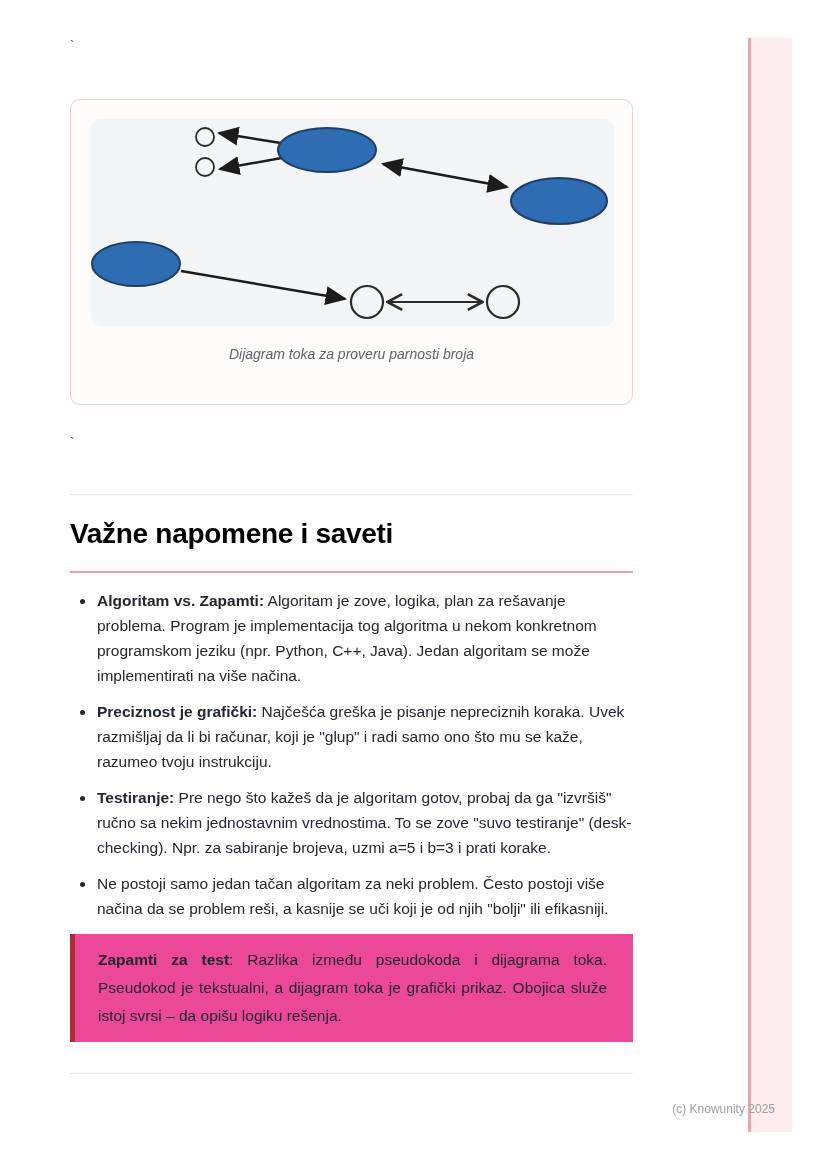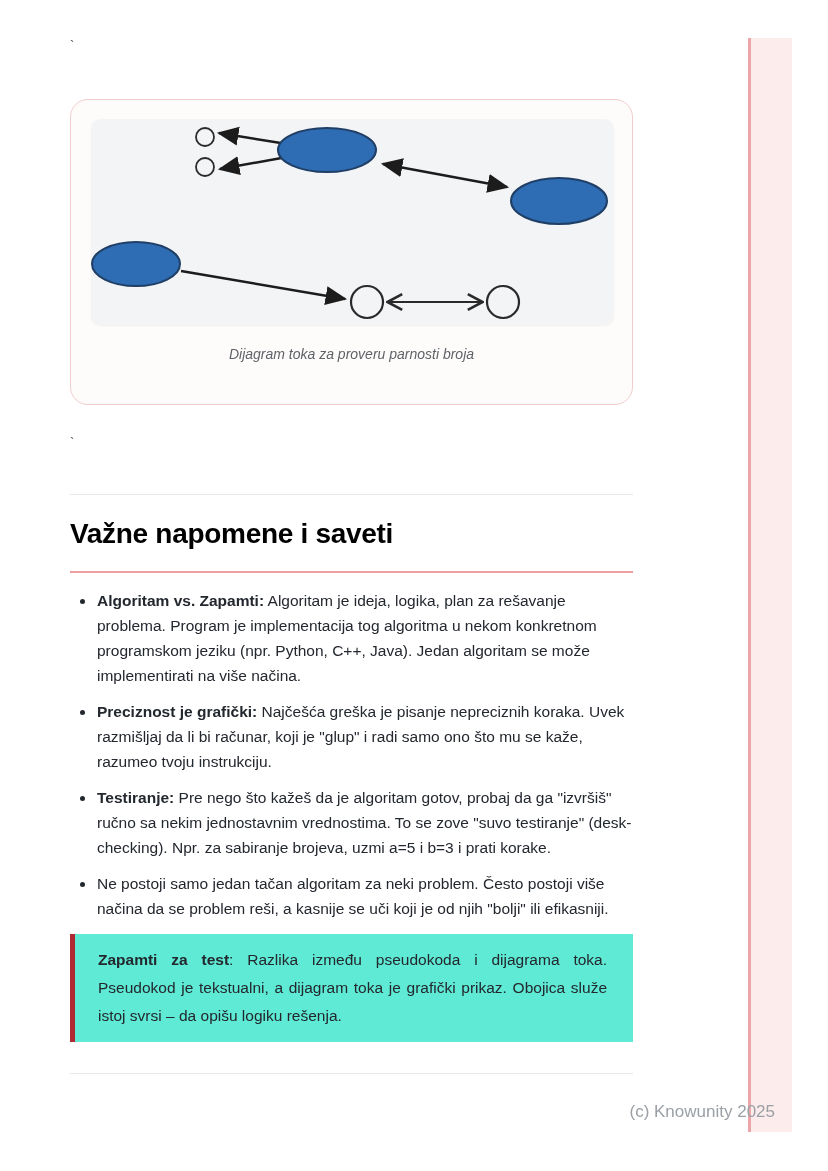--- a/index.html
+++ b/index.html
@@ -31,21 +31,21 @@
   .stray-top { top: 38px; }
   .stray-mid { top: 435px; }
 
   
   .figure-card {
     position: absolute;
     left: 70px; top: 99px;
     width: 563px; height: 306px;
     background: #fefbfb;
     border: 1px solid #f3cdcd;
-    border-radius: 18px;
+    border-radius: 10px;
     z-index: 2;
   }
   .figure-image {
     position: absolute;
     left: 20px; top: 19px;
     width: 523px; height: 206px;
     background: #f3f4f6;
     border-radius: 10px;
     box-shadow: 0 1px 2px rgba(0,0,0,0.05);
   }
@@ -98,35 +98,35 @@
     line-height: 25px;
     z-index: 2;
   }
   .notes-list li { margin-bottom: 11px; padding-left: 1px; }
   .notes-list li b { font-weight: 700; }
 
   .callout {
     position: absolute;
     left: 70px; top: 934px;
     width: 563px;
-    background: #5eead4;
+    background: #ec4899;
     border-left: 5px solid #b02a33;
     padding: 12px 26px 12px 23px;
     font-size: 15.5px;
     line-height: 28px;
     color: #23272e;
     text-align: justify;
     z-index: 2;
   }
   .callout b { font-weight: 700; }
 
   .footer-credit {
     position: absolute;
     right: 53px; top: 1102px;
-    font-size: 17px;
+    font-size: 12px;
     color: #9aa0a6;
     z-index: 3;
   }
 </style>
 </head>
 <body>
 
 <div class="page">
 
   <div class="side-stripe"></div>
@@ -165,21 +165,21 @@
 
   <span class="stray-mark stray-mid">`</span>
 
   <div class="divider divider-1"></div>
 
   <h1 class="section-heading">Važne napomene i saveti</h1>
   <div class="heading-underline"></div>
 
   <ul class="notes-list">
     <li>
-      <b>Algoritam vs. Zapamti:</b><span> Algoritam je ideja, logika, plan za rešavanje problema. Program je implementacija tog algoritma u nekom konkretnom programskom jeziku (npr. Python, C++, Java). Jedan algoritam se može implementirati na više načina.</span>
+      <b>Algoritam vs. Zapamti:</b><span> Algoritam je zove, logika, plan za rešavanje problema. Program je implementacija tog algoritma u nekom konkretnom programskom jeziku (npr. Python, C++, Java). Jedan algoritam se može implementirati na više načina.</span>
     </li>
     <li>
       <b>Preciznost je grafički:</b><span> Najčešća greška je pisanje nepreciznih koraka. Uvek razmišljaj da li bi računar, koji je "glup" i radi samo ono što mu se kaže, razumeo tvoju instrukciju.</span>
     </li>
     <li>
       <b>Testiranje:</b><span> Pre nego što kažeš da je algoritam gotov, probaj da ga "izvršiš" ručno sa nekim jednostavnim vrednostima. To se zove "suvo testiranje" (desk-checking). Npr. za sabiranje brojeva, uzmi a=5 i b=3 i prati korake.</span>
     </li>
     <li>
       <b></b><span>Ne postoji samo jedan tačan algoritam za neki problem. Često postoji više načina da se problem reši, a kasnije se uči koji je od njih "bolji" ili efikasniji.</span>
     </li>

